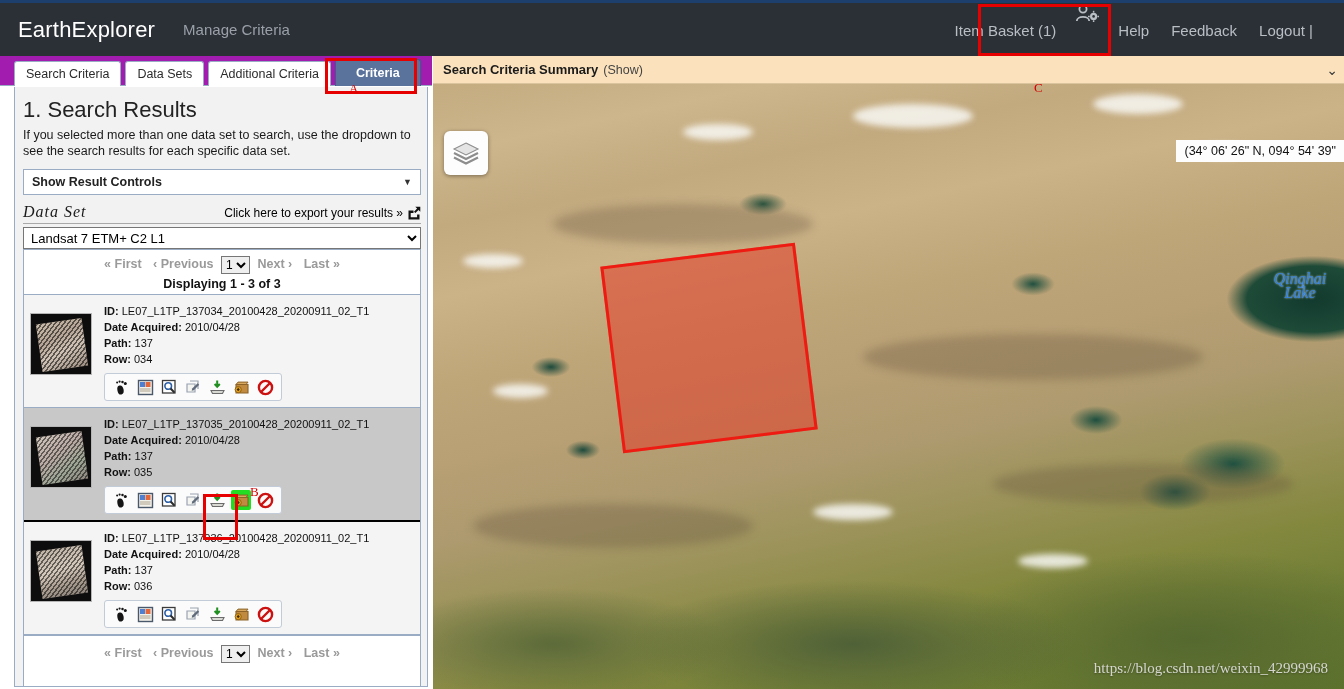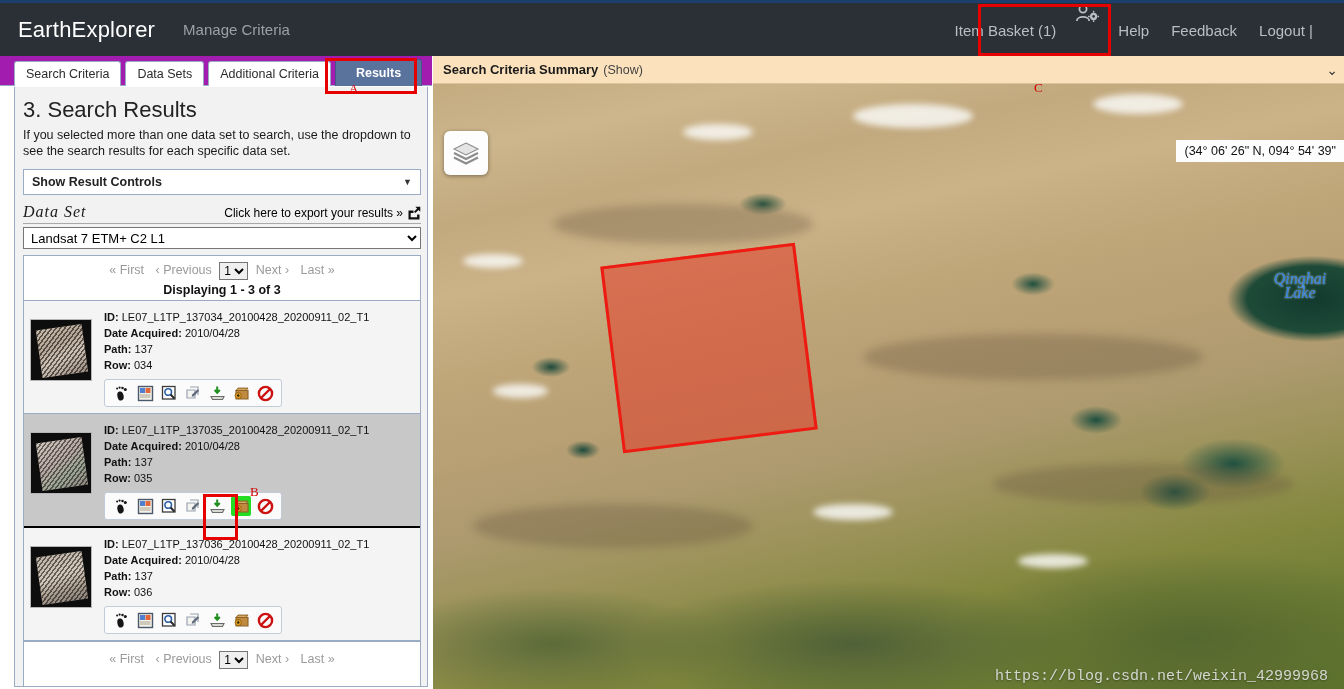--- a/index.html
+++ b/index.html
@@ -99,32 +99,31 @@
     font-size: 16px; color: #1a1a1a; letter-spacing: 1px;
   }
   .export-link {
     margin-left: auto; font-size: 12px; color: #000000; cursor: pointer;
     display: flex; align-items: flex-end; gap: 4px;
   }
   select.dataset-select {
     width: 398px; height: 22px; font-size: 13px;
     font-family: "Liberation Sans", sans-serif;
     border: 1px solid #767676; background: #fff; padding-left: 3px;
-    margin-bottom: 6px;
   }
   .results-box {
     width: 398px; border: 1px solid #9aabc4; background: #fff;
     height: 438px; overflow: hidden;
   }
   .pager {
     text-align: center; padding: 6px 0 3px 0; font-size: 12.5px;
     color: #9a9a9a; border-bottom: 1px solid #9aabc4; background: #fff;
   }
   .pager.bottom { border-bottom: none; border-top: 1px solid #9aabc4; padding: 9px 0 9px 0;}
-  .pager .pg { font-weight: normal; margin: 0 4px; cursor: pointer; }
+  .pager .pg { font-weight: bold; margin: 0 4px; cursor: pointer; }
   .pager select {
     font-size: 12px; font-family: "Liberation Sans", sans-serif;
     height: 18px; vertical-align: middle; border: 1px solid #767676;
   }
   .displaying { color: #111; font-weight: bold; font-size: 12.5px; padding-top: 3px;}
 
   .result-item {
     display: flex; padding: 8px 6px 6px 6px; border-bottom: 1px solid #9aabc4;
     background: #f4f4f4; position: relative;
   }
@@ -218,23 +217,23 @@
     background: #fdfdfd; border-radius: 6px; box-shadow: 0 1px 4px rgba(0,0,0,.4);
     display: flex; align-items: center; justify-content: center; cursor: pointer;
     z-index: 30;
   }
   .coordbox {
     position: absolute; right: 0px; top: 56px;
     background: #fdfdfd; padding: 4px 8px; font-size: 12.5px; color: #111;
     white-space: nowrap; z-index: 30;
   }
   .watermark {
-    position: absolute; right: 16px; bottom: 4px; z-index: 35;
+    position: absolute; right: 16px; bottom: 12px; z-index: 35;
     color: rgba(235,235,235,.85); font-size: 15px;
-    font-family: Liberation Mono, monospace;
+    font-family: Liberation Serif, serif;
     text-shadow: 0 1px 2px rgba(0,0,0,.35);
     margin-top: 32px;
   }
 </style>
 </head>
 <body>
 
 <div id="app">
 
   <div class="topbar">
@@ -264,26 +263,26 @@
   </div>
 
   <div class="ann-box" style="left:978px; top:4px; width:133px; height:52px;"></div>
 
   <div class="leftpanel">
 
     <div class="tabs">
       <div class="tab">Search Criteria</div>
       <div class="tab">Data Sets</div>
       <div class="tab">Additional Criteria</div>
-      <div class="tab active">Results</div>
+      <div class="tab active">Criteria</div>
     </div>
 
     <div class="panel-body">
 
-      <h1 class="results-title">3. Search Results</h1>
+      <h1 class="results-title">1. Search Results</h1>
       <div class="results-desc">If you selected more than one data set to search, use the dropdown to see the search results for each specific data set.</div>
 
       <div class="result-controls">
         <span>Show Result Controls</span>
         <span class="caret">▼</span>
       </div>
 
       <div class="dataset-row">
         <span class="dataset-label">Data Set</span>
         <span class="export-link">

